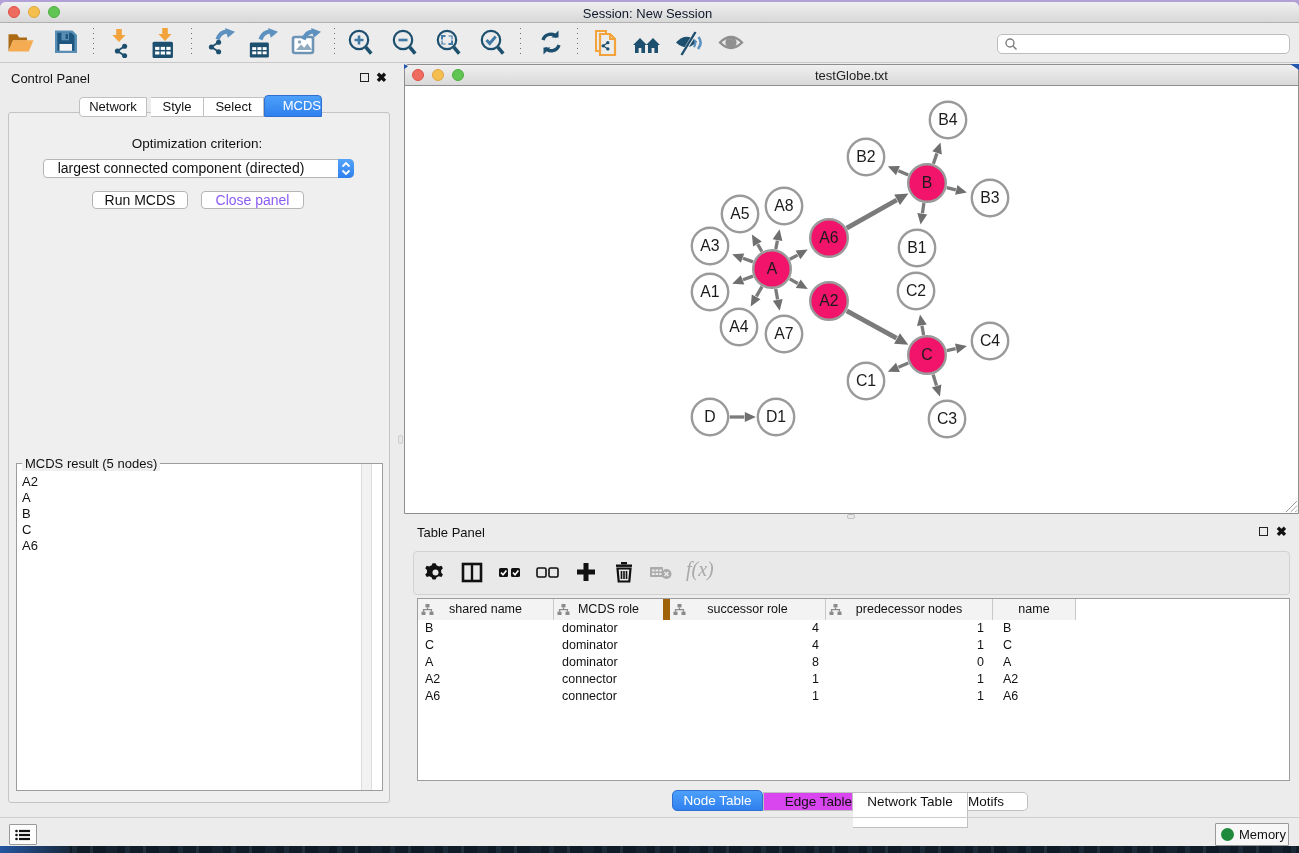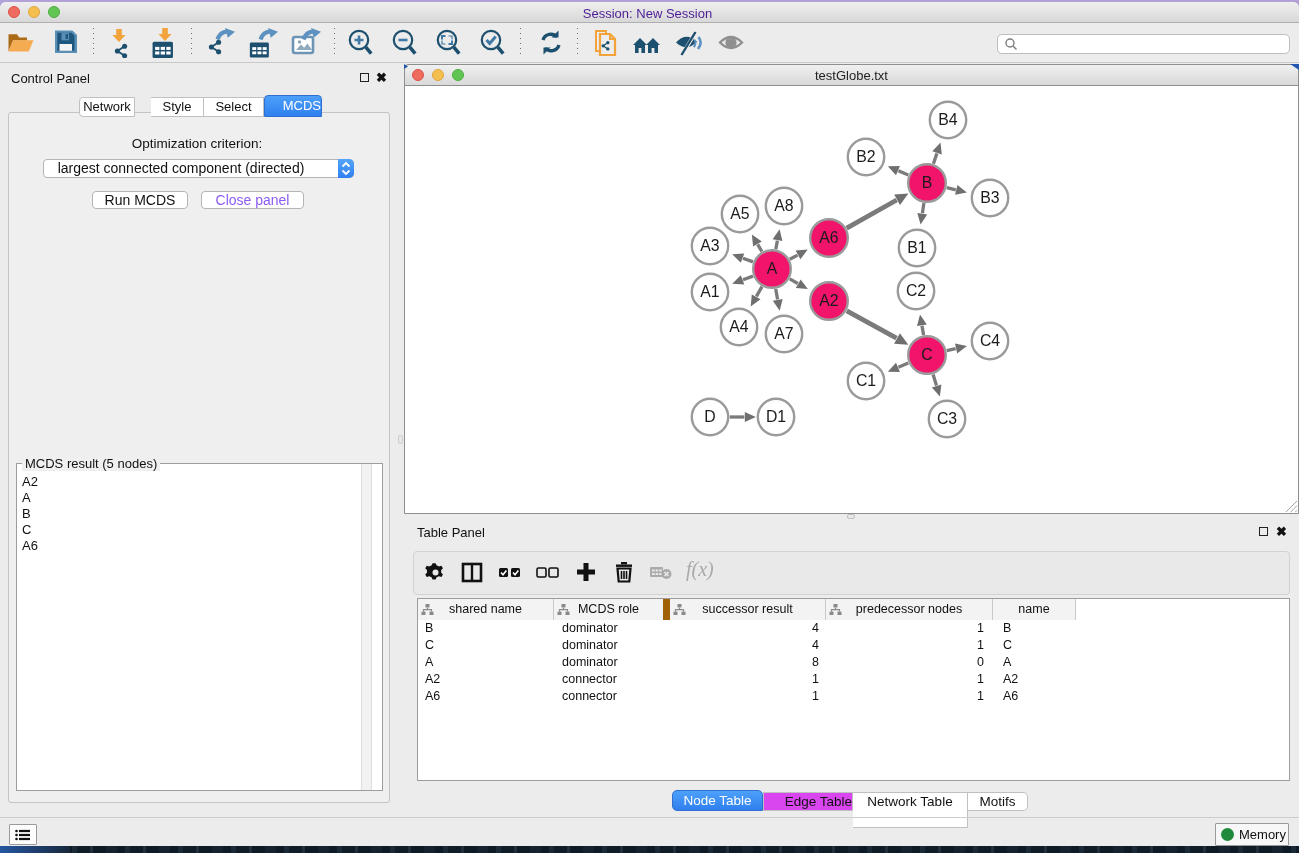--- a/index.html
+++ b/index.html
@@ -4,21 +4,21 @@
 html,body{width:1299px;height:853px;overflow:hidden}
 body{font-family:"Liberation Sans",sans-serif;background:#b2a1d6;position:relative}
 .abs{position:absolute}
 </style></head><body>
 
 <div class="abs" style="left:0;top:2px;width:1299px;height:844px;background:#ececec;border-radius:6px 6px 0 0"></div>
 <div class="abs" style="left:0;top:2px;width:1299px;height:21px;background:linear-gradient(#efefef,#d8d8d8);border-radius:6px 6px 0 0;border-bottom:1px solid #b0b0b0"></div>
 <div class="abs" style="left:8px;top:6px;width:12px;height:12px;border-radius:50%;background:#ee6b60;border:0.5px solid #dd5147"></div>
 <div class="abs" style="left:28px;top:6px;width:12px;height:12px;border-radius:50%;background:#f5bf4f;border:0.5px solid #e0a63c"></div>
 <div class="abs" style="left:48px;top:6px;width:12px;height:12px;border-radius:50%;background:#61c554;border:0.5px solid #4caf3f"></div>
-<div class="abs" style="left:0;top:6px;width:1295px;text-align:center;font-size:13px;color:#4c1d95">Session: New Session</div>
+<div class="abs" style="left:0;top:6px;width:1295px;text-align:center;font-size:13px;color:#0f172a">Session: New Session</div>
 <div class="abs" style="left:0;top:24px;width:1299px;height:39px;background:#ececec;border-bottom:1px solid #c9c9c9"></div>
 <div style="position:absolute;left:93px;top:28px;width:1px;height:30px;background:repeating-linear-gradient(#6e6e6e 0 1.5px,transparent 1.5px 5px)"></div>
 <div style="position:absolute;left:191px;top:28px;width:1px;height:30px;background:repeating-linear-gradient(#6e6e6e 0 1.5px,transparent 1.5px 5px)"></div>
 <div style="position:absolute;left:334px;top:28px;width:1px;height:30px;background:repeating-linear-gradient(#6e6e6e 0 1.5px,transparent 1.5px 5px)"></div>
 <div style="position:absolute;left:520px;top:28px;width:1px;height:30px;background:repeating-linear-gradient(#6e6e6e 0 1.5px,transparent 1.5px 5px)"></div>
 <div style="position:absolute;left:577px;top:28px;width:1px;height:30px;background:repeating-linear-gradient(#6e6e6e 0 1.5px,transparent 1.5px 5px)"></div>
 <svg style="position:absolute;left:6px;top:28px" width="30" height="30" viewBox="0 0 30 30">
     <path d="M2.5 6.3 h8.5 l2.2 3.2 h7.8 v3 h-14 l-4.5 11 z" fill="#ad6a14"></path>
 <path d="M2.5 23.5 l4.7 -11.2 h20.3 l-4.7 11.2 z" fill="#f5ab52"></path>
   </svg>
@@ -153,21 +153,21 @@
   </svg>
 <div class="abs" style="left:997px;top:34px;width:293px;height:20px;background:#fff;border:1px solid #bdbdbd;border-radius:5px"></div>
 <svg class="abs" style="left:1004px;top:37px" width="14" height="14" viewBox="0 0 14 14">
     <circle cx="6" cy="6" r="4" fill="none" stroke="#7d7d7d" stroke-width="1.4"></circle>
     <line x1="9" y1="9" x2="12.5" y2="12.5" stroke="#7d7d7d" stroke-width="1.4"></line>
   </svg>
 <div class="abs" style="left:11px;top:71px;font-size:13px;color:#111">Control Panel</div>
 <div class="abs" style="left:360px;top:73px;width:9px;height:9px;border:1.5px solid #222"></div>
 <div class="abs" style="left:376px;top:70px;font-size:13px;font-weight:bold;color:#111">✖</div>
 <div class="abs" style="left:8px;top:112px;width:382px;height:691px;background:#efefef;border:1px solid #c4c4c4;border-radius:3px"></div>
-<div class="abs" style="left:79px;top:97px;width:56px;height:20px;background:#fff;border:1px solid #c0c0c0;border-radius:4px 0 0 4px;font-size:13px;text-align:center;line-height:18px;color:#111">Network</div>
+<div class="abs" style="left:79px;top:97px;width:68px;height:20px;background:#fff;border:1px solid #c0c0c0;border-radius:4px 0 0 4px;font-size:13px;text-align:center;line-height:18px;color:#111">Network</div>
 <div class="abs" style="left:151px;top:97px;width:53px;height:20px;background:#fff;border:1px solid #c0c0c0;border-left:none;font-size:13px;text-align:center;line-height:18px;color:#111">Style</div>
 <div class="abs" style="left:204px;top:97px;width:60px;height:20px;background:#fff;border:1px solid #c0c0c0;border-left:none;font-size:13px;text-align:center;line-height:18px;color:#111">Select</div>
 <div class="abs" style="left:264px;top:95px;width:58px;height:22px;background:linear-gradient(#4da0fa,#2f80ee);border:1px solid #2e6fd0;border-radius:4px 4px 0 0;font-size:13px;text-align:right;line-height:20px;color:#fff">MCDS</div>
 <div class="abs" style="left:0;top:136px;width:394px;text-align:center;font-size:13.5px;color:#111">Optimization criterion:</div>
 <div class="abs" style="left:43px;top:159px;width:311px;height:19px;background:#fff;border:1px solid #b5b5b5;border-radius:4px"></div>
 <div class="abs" style="left:36px;top:160px;width:290px;font-size:14px;color:#111;text-align:center">largest connected component (directed)</div>
 <div class="abs" style="left:338px;top:159px;width:16px;height:19px;background:linear-gradient(#54a4fa,#2f80f0);border-radius:0 5px 5px 0"></div>
 <svg class="abs" style="left:339px;top:161px" width="14" height="15" viewBox="0 0 14 15">
     <path d="M3.5 5.5 L7 2 L10.5 5.5 M3.5 9.5 L7 13 L10.5 9.5" stroke="#fff" stroke-width="1.8" fill="none"></path>
   </svg>
@@ -326,21 +326,21 @@
       <rect x="11.2" y="14" width="2.6" height="2"></rect>
     </g>
     <circle cx="18.5" cy="15" r="5" fill="#aaa"></circle>
     <path d="M16.5 13 l4 4 m0 -4 l-4 4" stroke="#e9e9e9" stroke-width="1.6"></path>
   </svg>
 <div style="position:absolute;left:686px;top:558px;width:36px;height:28px;font:italic 20px 'Liberation Serif',serif;color:#a9a9a9">f(x)</div>
 <div class="abs" style="left:417px;top:598px;width:873px;height:183px;background:#fff;border:1px solid #9d9d9d"></div>
 <div class="abs" style="left:418px;top:599px;height:21px;display:flex;font-size:12.5px;color:#111">
     <div style="width:136px;border-right:1px solid #c9c9c9;background:#f3f3f3;text-align:center;line-height:21px;position:relative">shared name</div>
     <div style="width:116px;border-right:7px solid #a16207;background:#f3f3f3;text-align:center;line-height:21px;position:relative">MCDS role</div>
-    <div style="width:156px;border-right:1px solid #c9c9c9;background:#f3f3f3;text-align:center;line-height:21px;position:relative">successor result</div>
+    <div style="width:156px;border-right:1px solid #c9c9c9;background:#f3f3f3;text-align:center;line-height:21px;position:relative">successor role</div>
     <div style="width:167px;border-right:1px solid #c9c9c9;background:#f3f3f3;text-align:center;line-height:21px;position:relative">predecessor nodes</div>
     <div style="width:83px;border-right:1px solid #c9c9c9;background:#f3f3f3;text-align:center;line-height:21px;position:relative">name</div>
   </div>
 <svg style="position:absolute;left:421px;top:603px" width="13" height="13" viewBox="0 0 13 13">
 <rect x="4.5" y="1" width="4" height="3.4" fill="#8a8a8a"></rect>
     <rect x="0.5" y="8.6" width="4" height="3.4" fill="#8a8a8a"></rect>
     <rect x="8.5" y="8.6" width="4" height="3.4" fill="#8a8a8a"></rect>
 <path d="M6.5 4.4 v2.2 M2.5 8.6 v-2 h8 v2" stroke="#8a8a8a" stroke-width="1.2" fill="none"></path>
   </svg>
 <svg style="position:absolute;left:557px;top:603px" width="13" height="13" viewBox="0 0 13 13">
@@ -393,21 +393,21 @@
     <div style="display:flex;height:17px;line-height:17px">
       <div style="width:136px;padding-left:7px">A6</div>
       <div style="width:116px;padding-left:8px">connector</div>
       <div style="width:156px;padding-right:7px;text-align:right">1</div>
       <div style="width:167px;padding-right:9px;text-align:right">1</div>
       <div style="width:83px;padding-left:10px">A6</div>
     </div>
   </div>
 <div class="abs" style="left:763px;top:792px;width:90px;height:19px;background:#d946ef;border:1px solid #c0c0c0;font-size:13.5px;text-align:right;line-height:17px;color:#111">Edge Table</div>
 <div class="abs" style="left:853px;top:792px;width:115px;height:36px;background:#fff;border:1px solid #c0c0c0;border-left:none;font-size:13.5px;text-align:center;line-height:17px;color:#111">Network Table</div>
-<div class="abs" style="left:968px;top:792px;width:60px;height:19px;background:#fff;border:1px solid #c0c0c0;border-left:none;border-radius:0 5px 5px 0;font-size:13.5px;text-align:center;line-height:17px;color:#111">Motifs</div>
+<div class="abs" style="left:968px;top:792px;width:60px;height:19px;background:#fff;border:1px solid #c0c0c0;border-left:none;border-radius:0 5px 5px 0;font-size:13.5px;line-height:17px;color:#111">Motifs</div>
 <div class="abs" style="left:672px;top:790px;width:91px;height:21px;background:linear-gradient(#4da0fa,#2f80ee);border:1px solid #2e6fd0;border-radius:5px 5px 0 5px;font-size:13.5px;text-align:center;line-height:19px;color:#fff">Node Table</div>
 <div class="abs" style="left:0;top:817px;width:1299px;height:1px;background:#cdcdcd"></div>
 <div class="abs" style="left:9px;top:824px;width:28px;height:21px;background:#fdfdfd;border:1px solid #9a9a9a;border-radius:1px"></div>
 <svg class="abs" style="left:15px;top:829px" width="16" height="12" viewBox="0 0 16 12">
 <circle cx="1.5" cy="2" r="1.3" fill="#111"></circle>
     <rect x="4" y="0.9" width="11" height="2.2" fill="#111"></rect>
 <circle cx="1.5" cy="6" r="1.3" fill="#111"></circle>
     <rect x="4" y="4.9" width="11" height="2.2" fill="#111"></rect>
 <circle cx="1.5" cy="10" r="1.3" fill="#111"></circle>
     <rect x="4" y="8.9" width="11" height="2.2" fill="#111"></rect>

